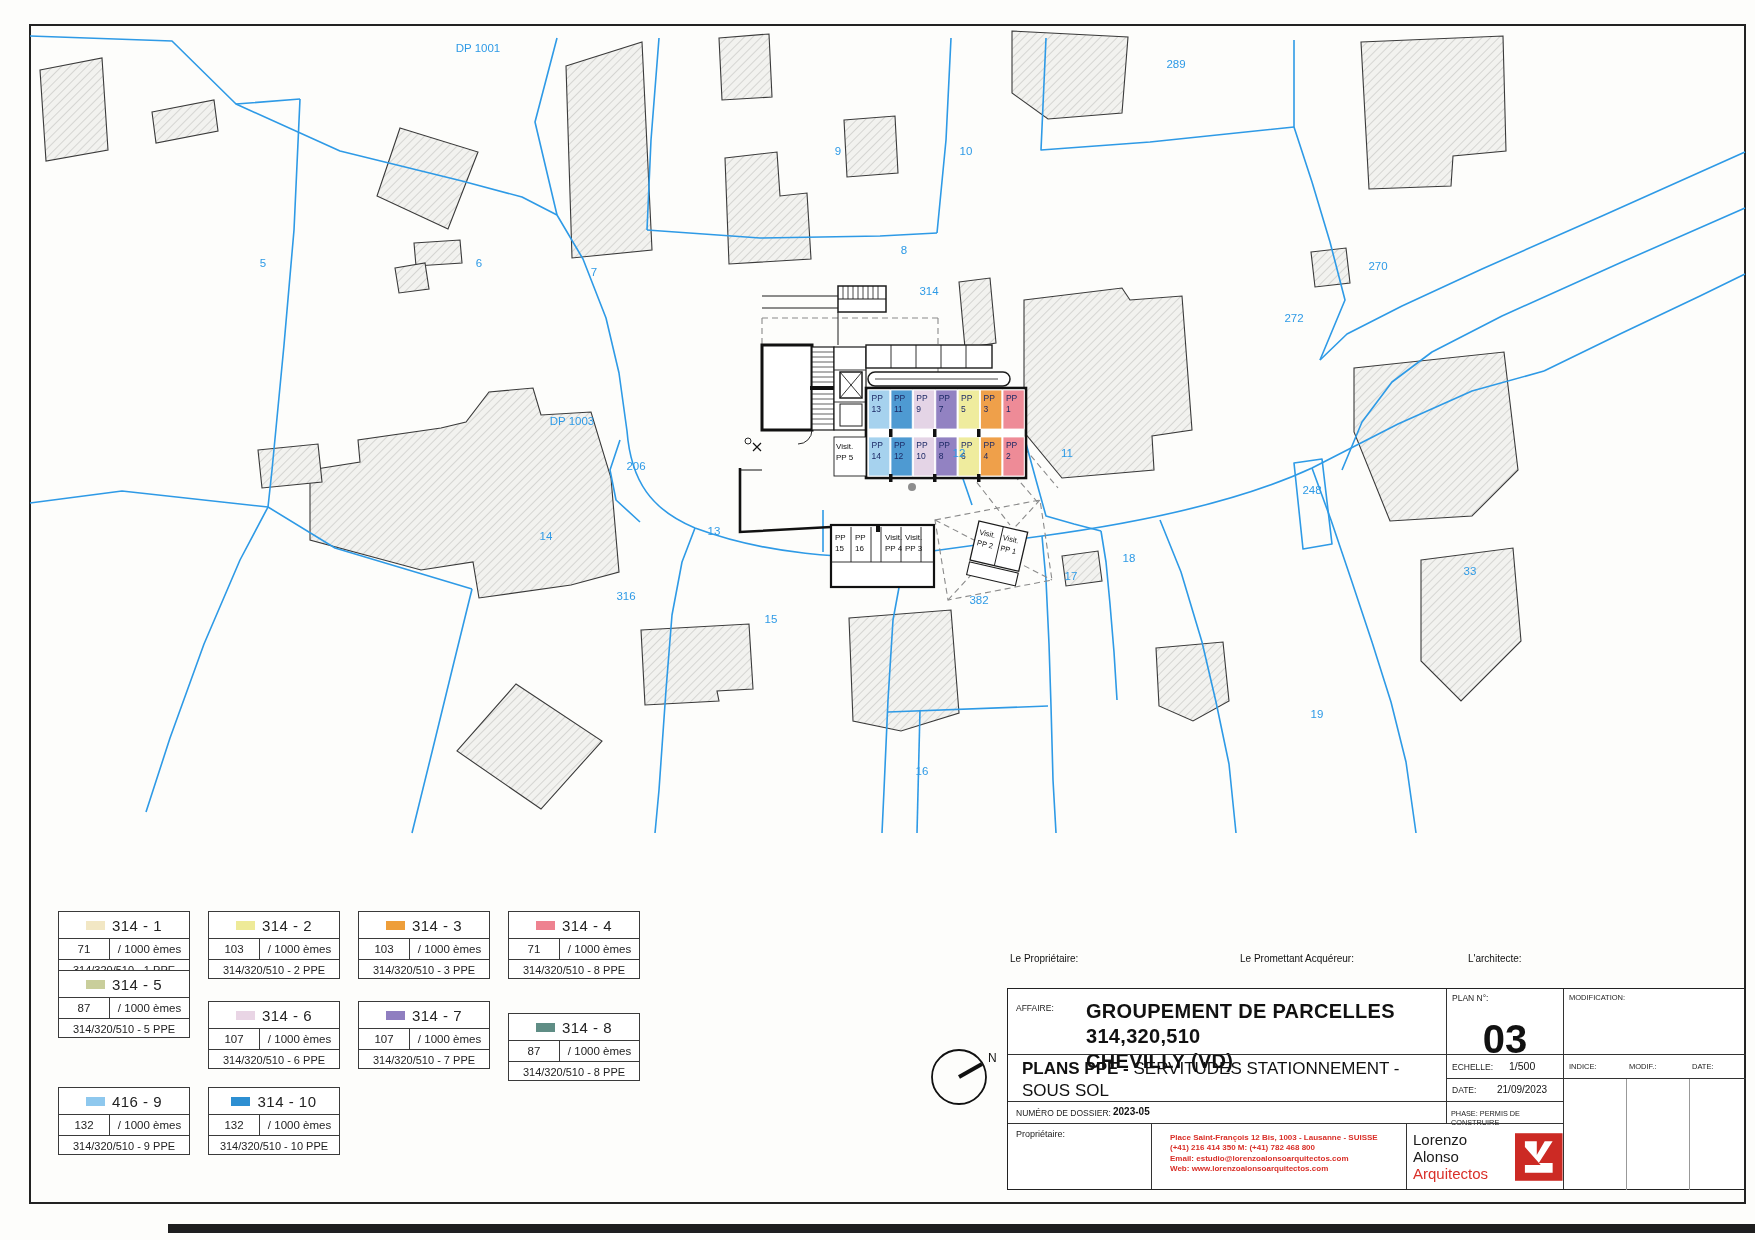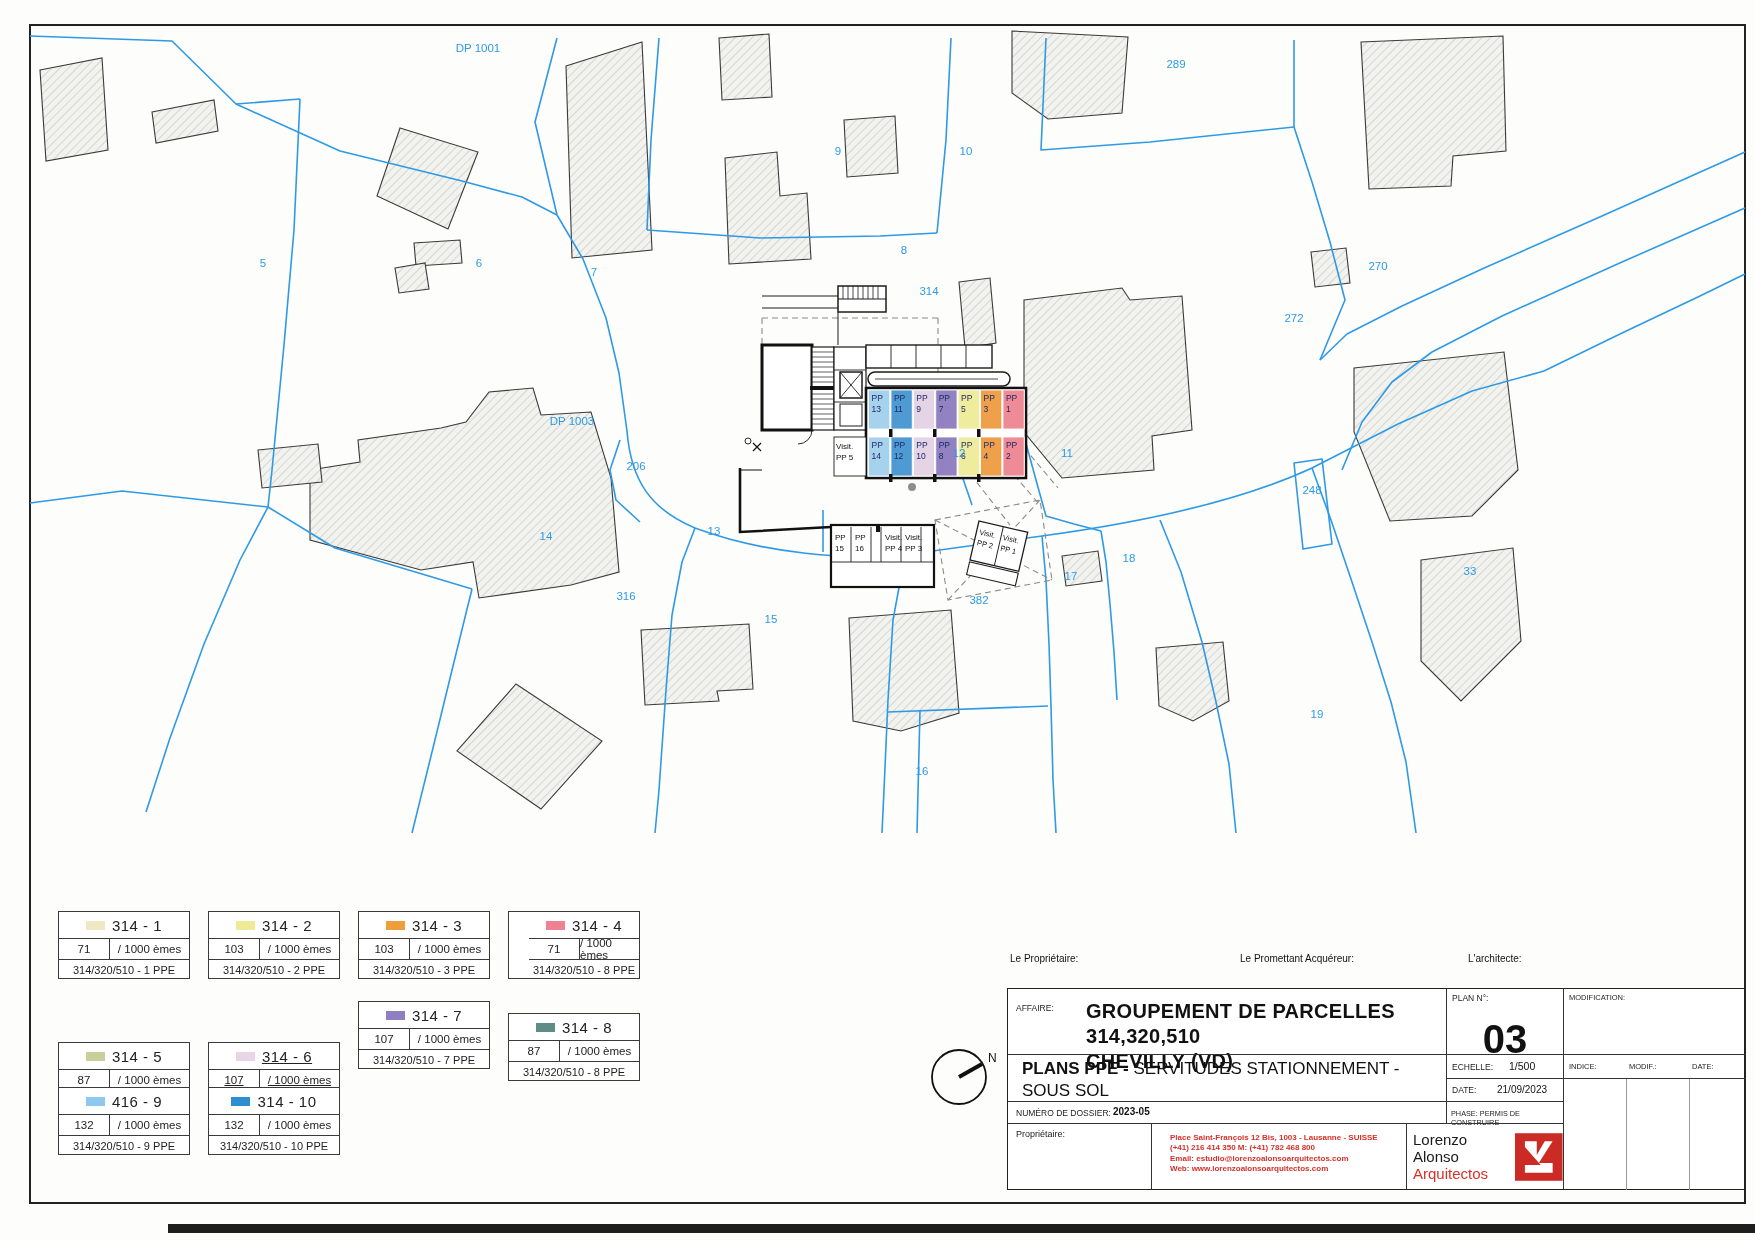--- a/index.html
+++ b/index.html
@@ -344,43 +344,43 @@
         <div class="lg-title">
           <span class="lg-swatch" style="background:#ee9e3a"></span>
           <span>314 - 3</span>
         </div>
         <div class="lg-mid">
           <span class="lg-share">103</span>
           <span class="lg-denom">/ 1000 èmes</span>
         </div>
         <div class="lg-ppe">314/320/510 - 3 PPE</div>
       </div>
-      <div class="legend-box" style="left: 508px; top: 911px; padding-left: 20px;">
+      <div class="legend-box" style="left: 508px; top: 911px;">
         <div class="lg-title">
           <span class="lg-swatch" style="background:#ee8290"></span>
           <span>314 - 4</span>
         </div>
         <div class="lg-mid">
           <span class="lg-share">71</span>
           <span class="lg-denom">/ 1000 èmes</span>
         </div>
         <div class="lg-ppe">314/320/510 - 8 PPE</div>
       </div>
-      <div class="legend-box" style="left: 58px; top: 1042px;">
+      <div class="legend-box" style="left: 58px; top: 970px;">
         <div class="lg-title">
           <span class="lg-swatch" style="background:#c9ce9b"></span>
           <span>314 - 5</span>
         </div>
         <div class="lg-mid">
           <span class="lg-share">87</span>
           <span class="lg-denom">/ 1000 èmes</span>
         </div>
         <div class="lg-ppe">314/320/510 - 5 PPE</div>
       </div>
-      <div class="legend-box" style="left: 208px; top: 1042px; text-decoration: underline;">
+      <div class="legend-box" style="left: 208px; top: 1001px;">
         <div class="lg-title">
           <span class="lg-swatch" style="background:#e9d5e5"></span>
           <span>314 - 6</span>
         </div>
         <div class="lg-mid">
           <span class="lg-share">107</span>
           <span class="lg-denom">/ 1000 èmes</span>
         </div>
         <div class="lg-ppe">314/320/510 - 6 PPE</div>
       </div>

